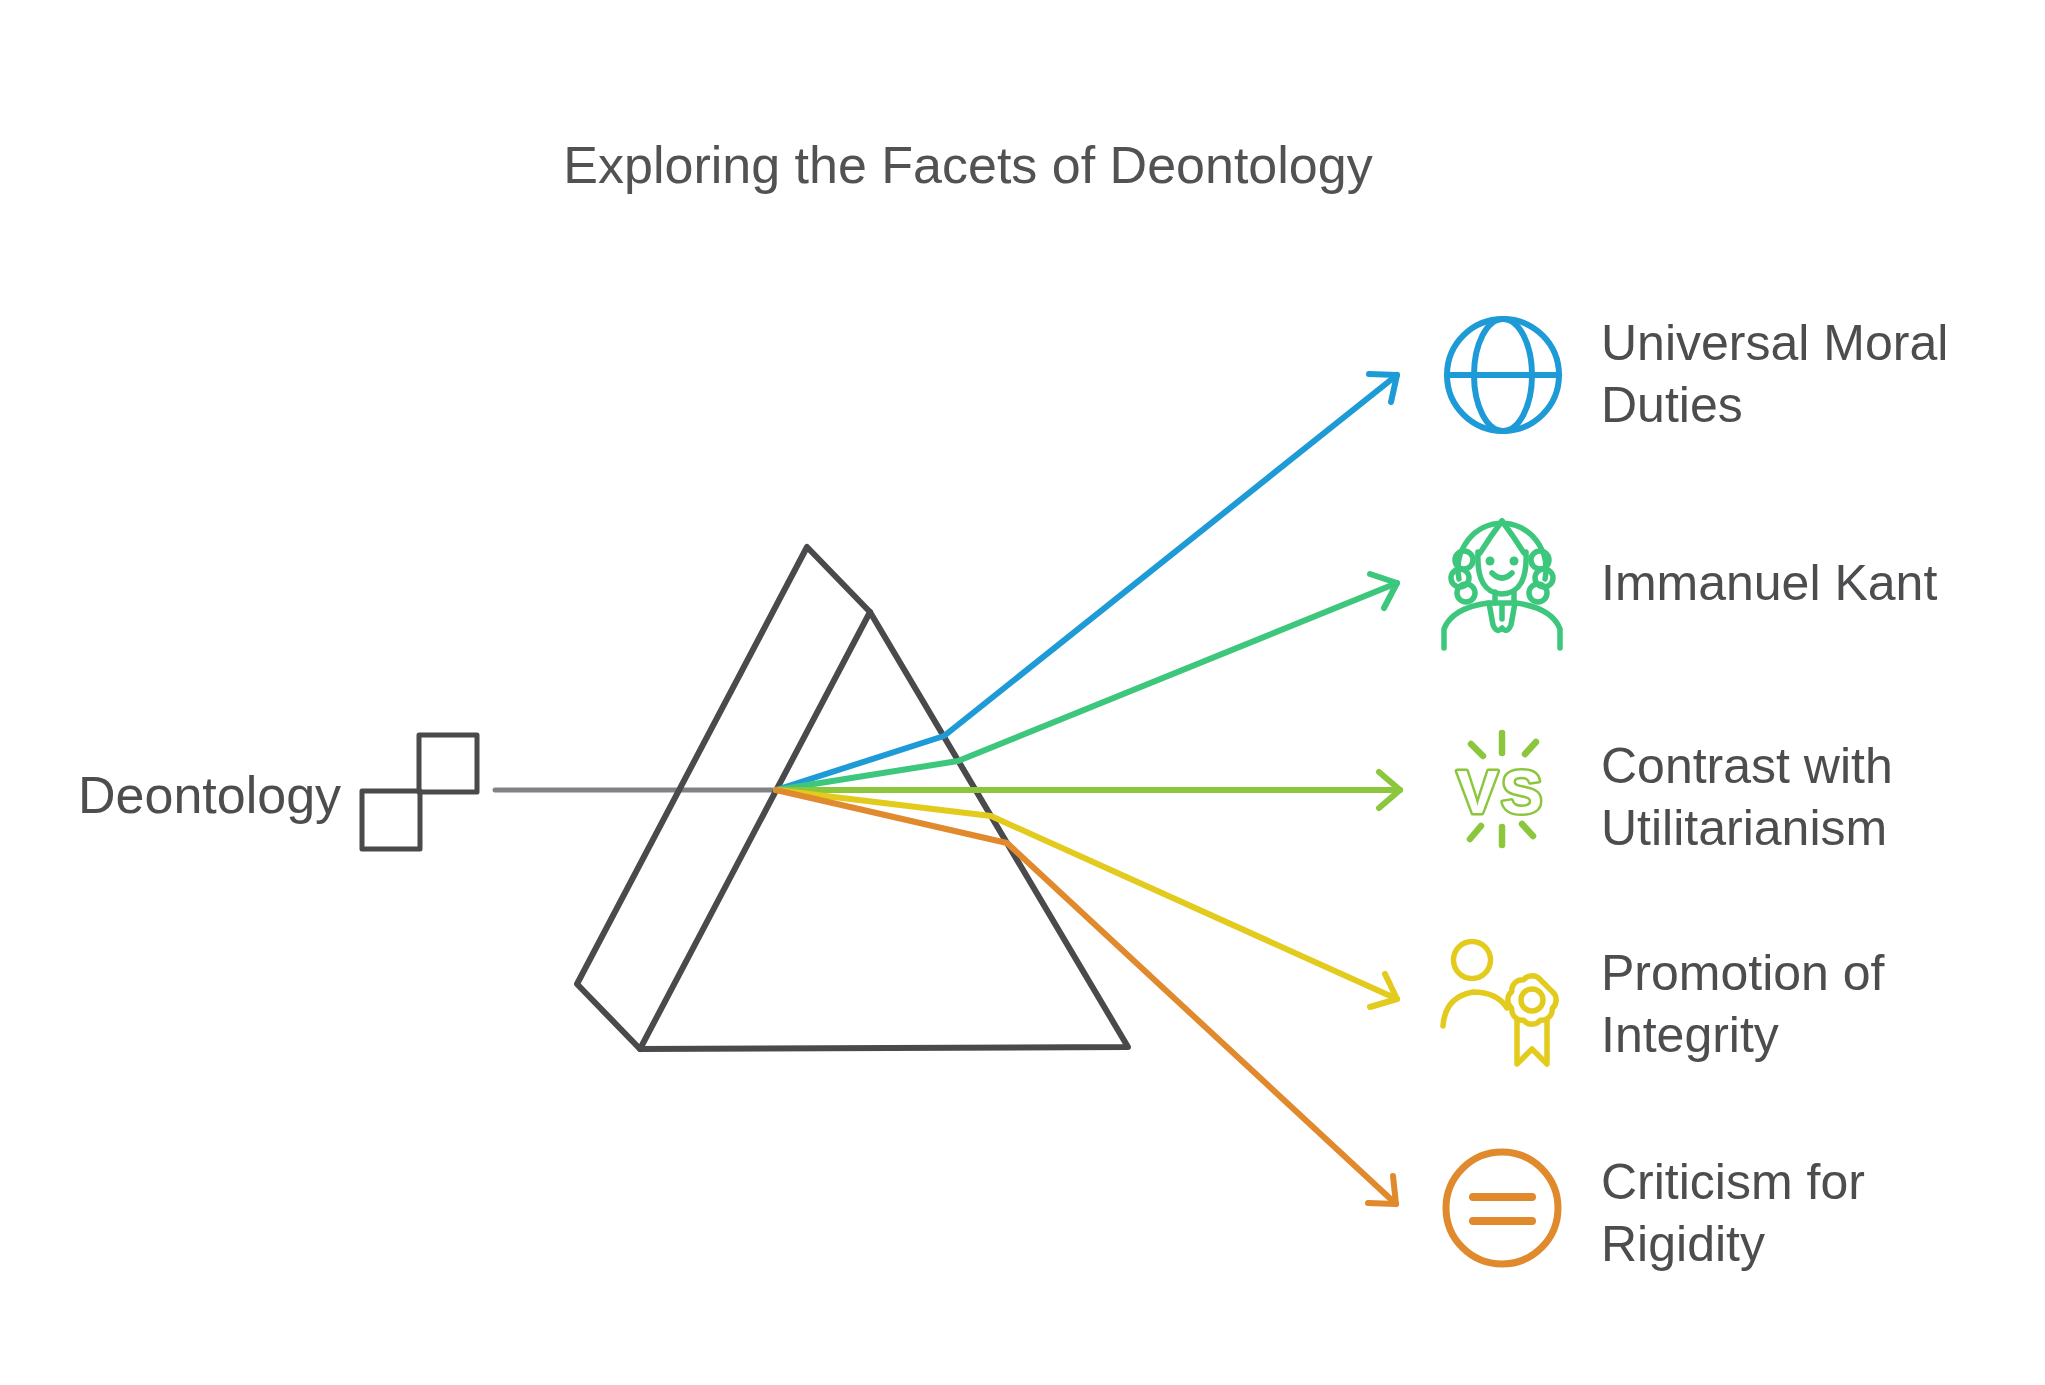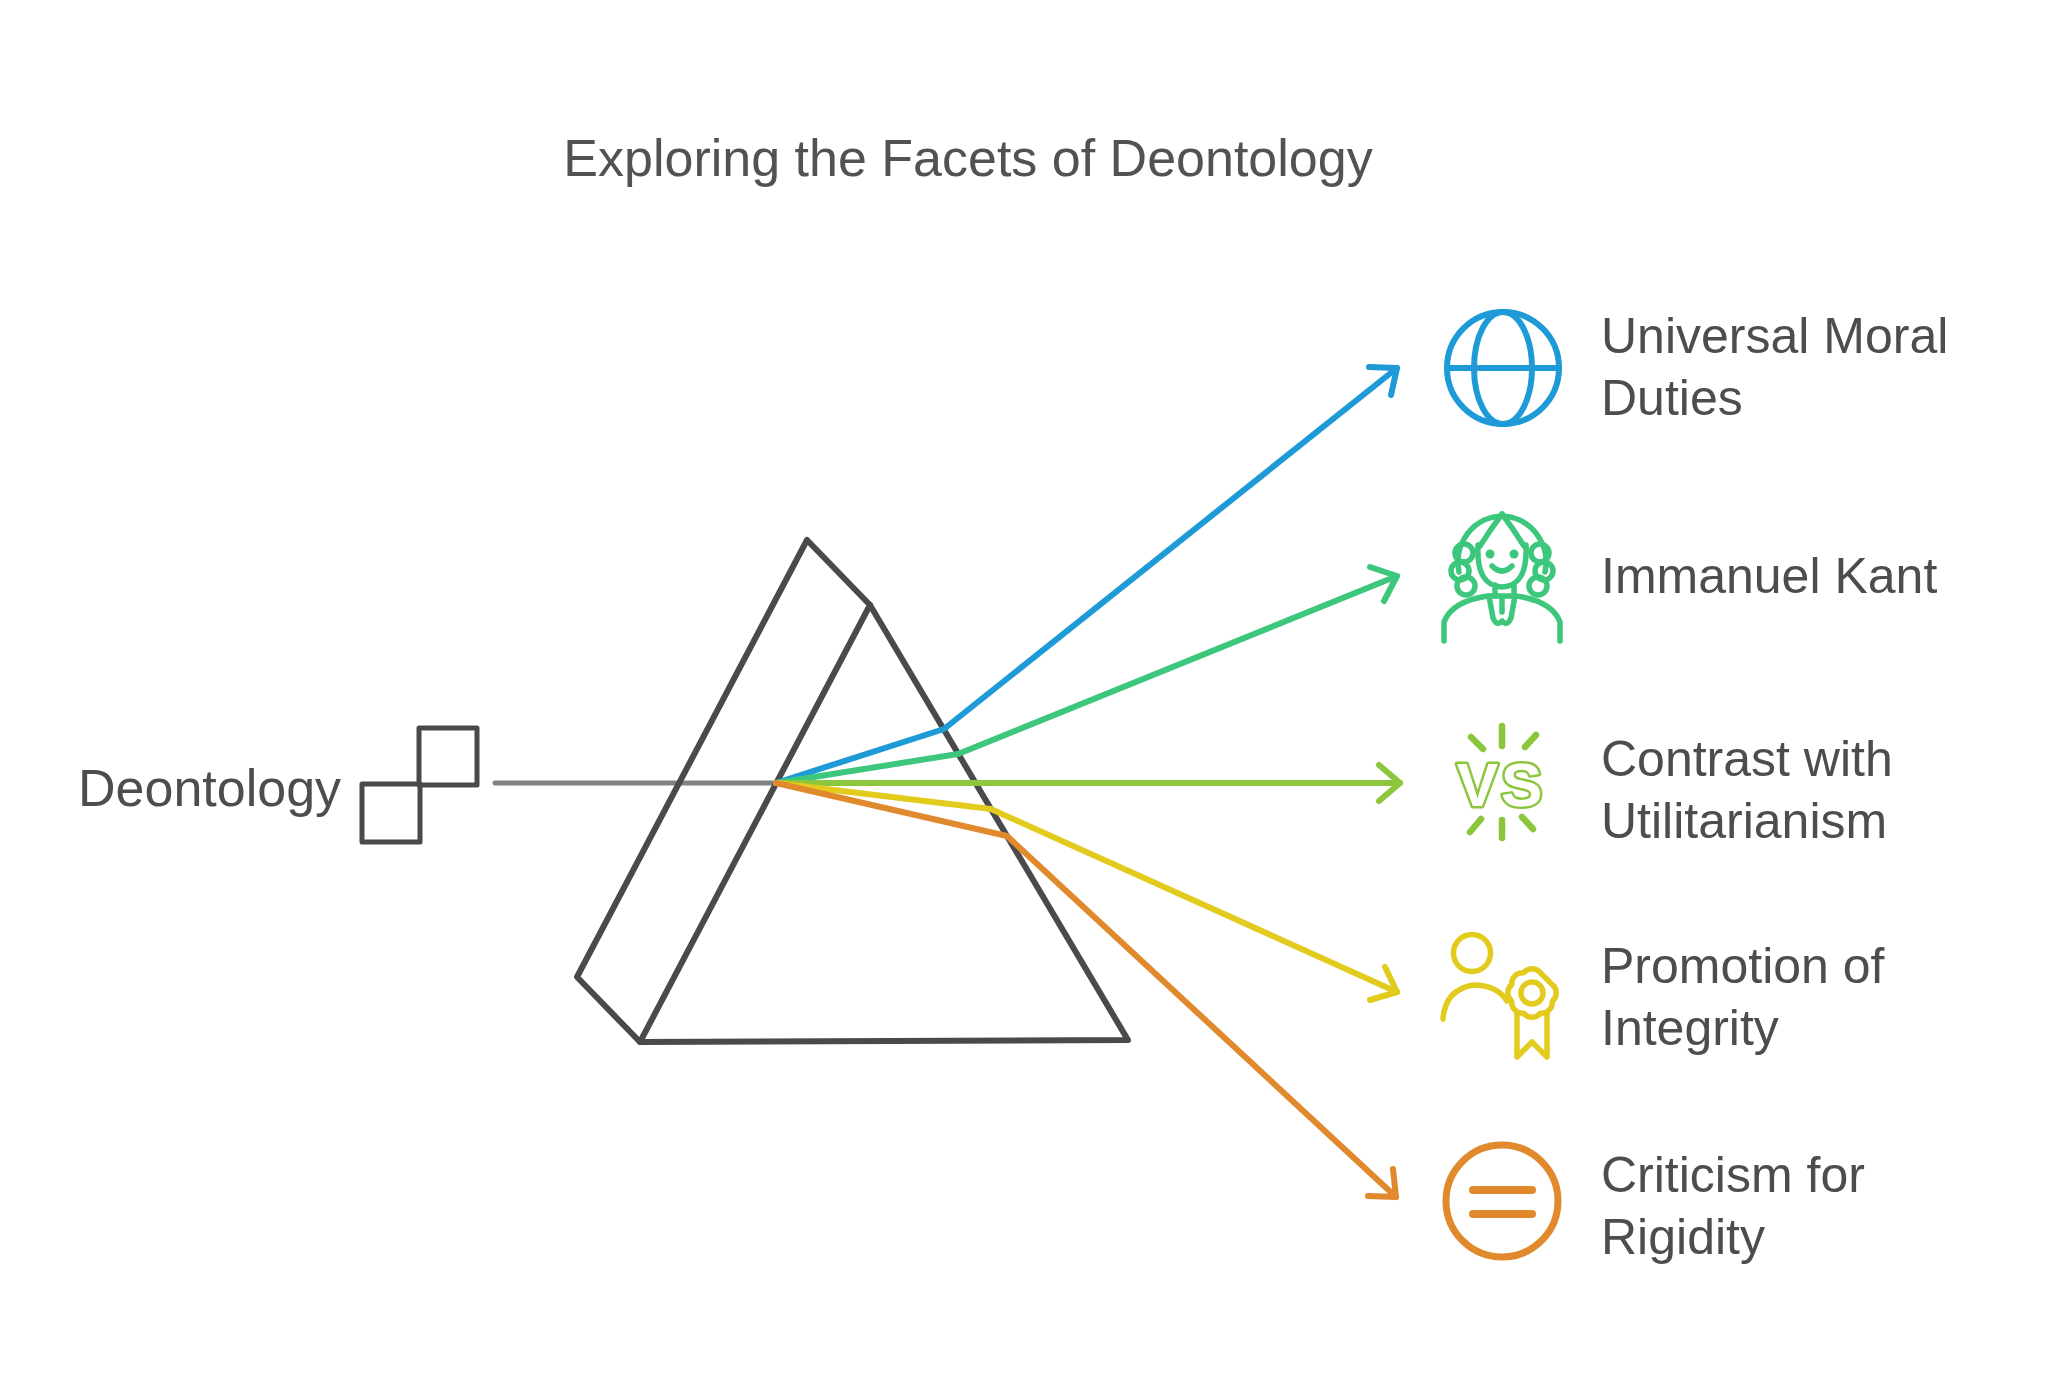--- a/index.html
+++ b/index.html
@@ -2,20 +2,21 @@
 <html><head>
 <meta charset="utf-8">
 <style>
   html,body{margin:0;padding:0;background:#ffffff;}
   .stage{
     position:relative;
     width:2045px;height:1336px;
     background:#ffffff;
     font-family:"Liberation Sans", sans-serif;
     overflow:hidden;
+    margin-top:7px;
   }
   svg{display:block}
   .title-text{font-size:52px;}
   .source-text{font-size:52px;}
   .label-text{font-size:50px;}
   .vs-text{
     font-size:62px;font-weight:bold;letter-spacing:3px;
     paint-order:stroke;stroke-linejoin:round;
   }
   .stroke-shape{fill:none;stroke-linecap:round;stroke-linejoin:round;}

